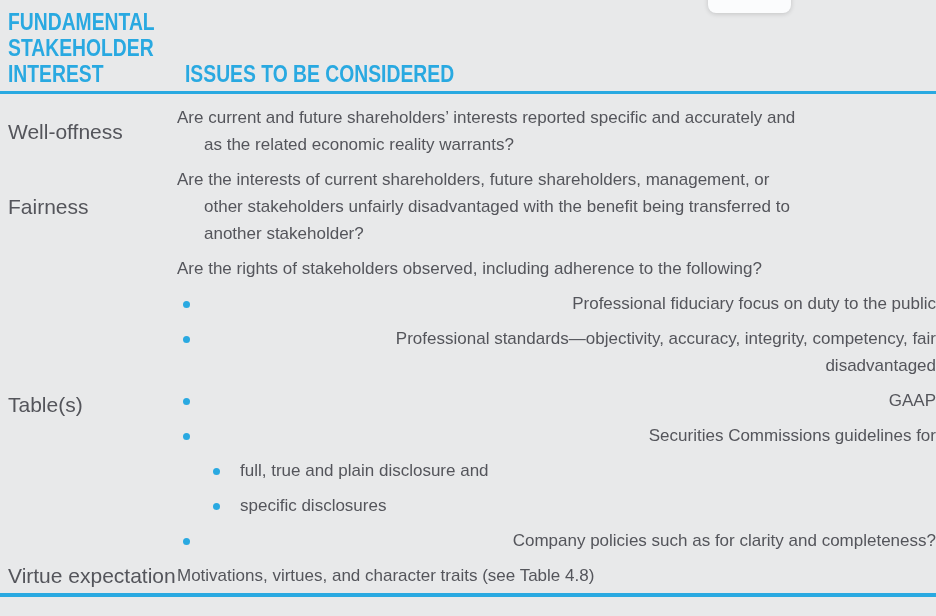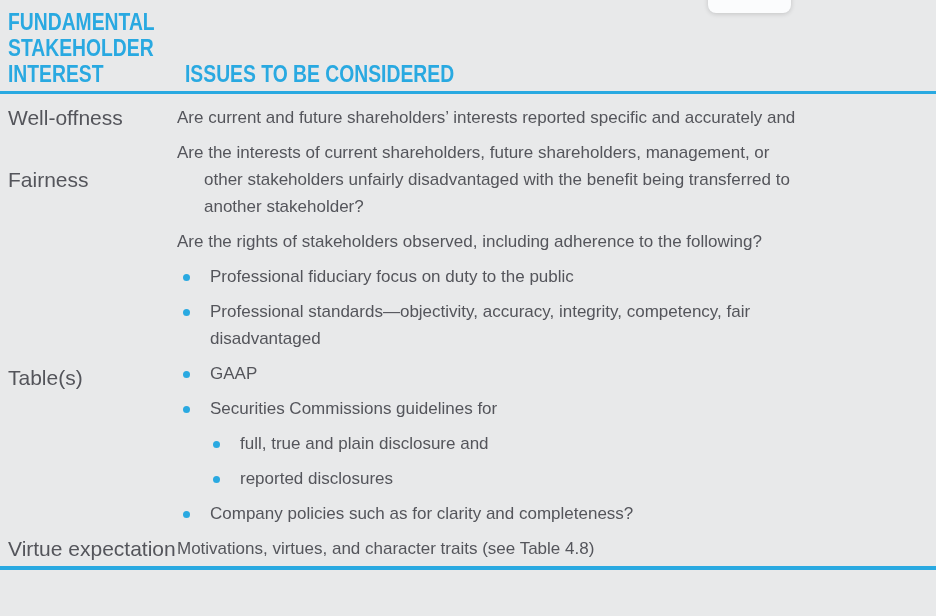--- a/index.html
+++ b/index.html
@@ -61,21 +61,21 @@
     font-size: 21px;
     line-height: 27px;
     white-space: nowrap;
     align-self: center;
   }
   .row .content { flex: 1; padding: 4px 0; font-size: 17px; }
   .item { position: relative; }
   .item + .item { margin-top: 8px; }
   .ln { display: block; line-height: 27px; white-space: nowrap; }
   .para .cont { margin-left: 27px; }
-  .b1 { padding-left: 33px; }
+  .b1 { padding-left: 33px; text-align: right; }
   .b2 { padding-left: 63px; }
   .dot {
     position: absolute;
     top: 11px;
     width: 7px;
     height: 7px;
     border-radius: 50%;
     background: var(--accent);
   }
   .b1 > .dot { left: 6px; }
@@ -102,20 +102,21 @@
     </div>
   </div>
 
   <div class="tbody">
 
     <div class="row">
       <div class="label">Well-offness</div>
       <div class="content">
         <div class="item para">
           <span class="ln">Are current and future shareholders’ interests reported specific and accurately and</span>
+          <span class="ln cont">as the related economic reality warrants?</span>
         </div>
       </div>
     </div>
 
     <div class="row">
       <div class="label">Fairness</div>
       <div class="content">
         <div class="item para">
           <span class="ln">Are the interests of current shareholders, future shareholders, management, or</span>
           <span class="ln cont">other stakeholders unfairly disadvantaged with the benefit being transferred to</span>
@@ -146,21 +147,21 @@
         <div class="item b1">
           <span class="dot"></span>
           <span class="ln">Securities Commissions guidelines for</span>
         </div>
         <div class="item b2">
           <span class="dot"></span>
           <span class="ln">full, true and plain disclosure and</span>
         </div>
         <div class="item b2">
           <span class="dot"></span>
-          <span class="ln">reported disclosures</span>
+          <span class="ln">specific disclosures</span>
         </div>
         <div class="item b1">
           <span class="dot"></span>
           <span class="ln">Company policies such as for clarity and completeness?</span>
         </div>
       </div>
     </div>
 
     <div class="row">
       <div class="label">Virtue expectation</div>

